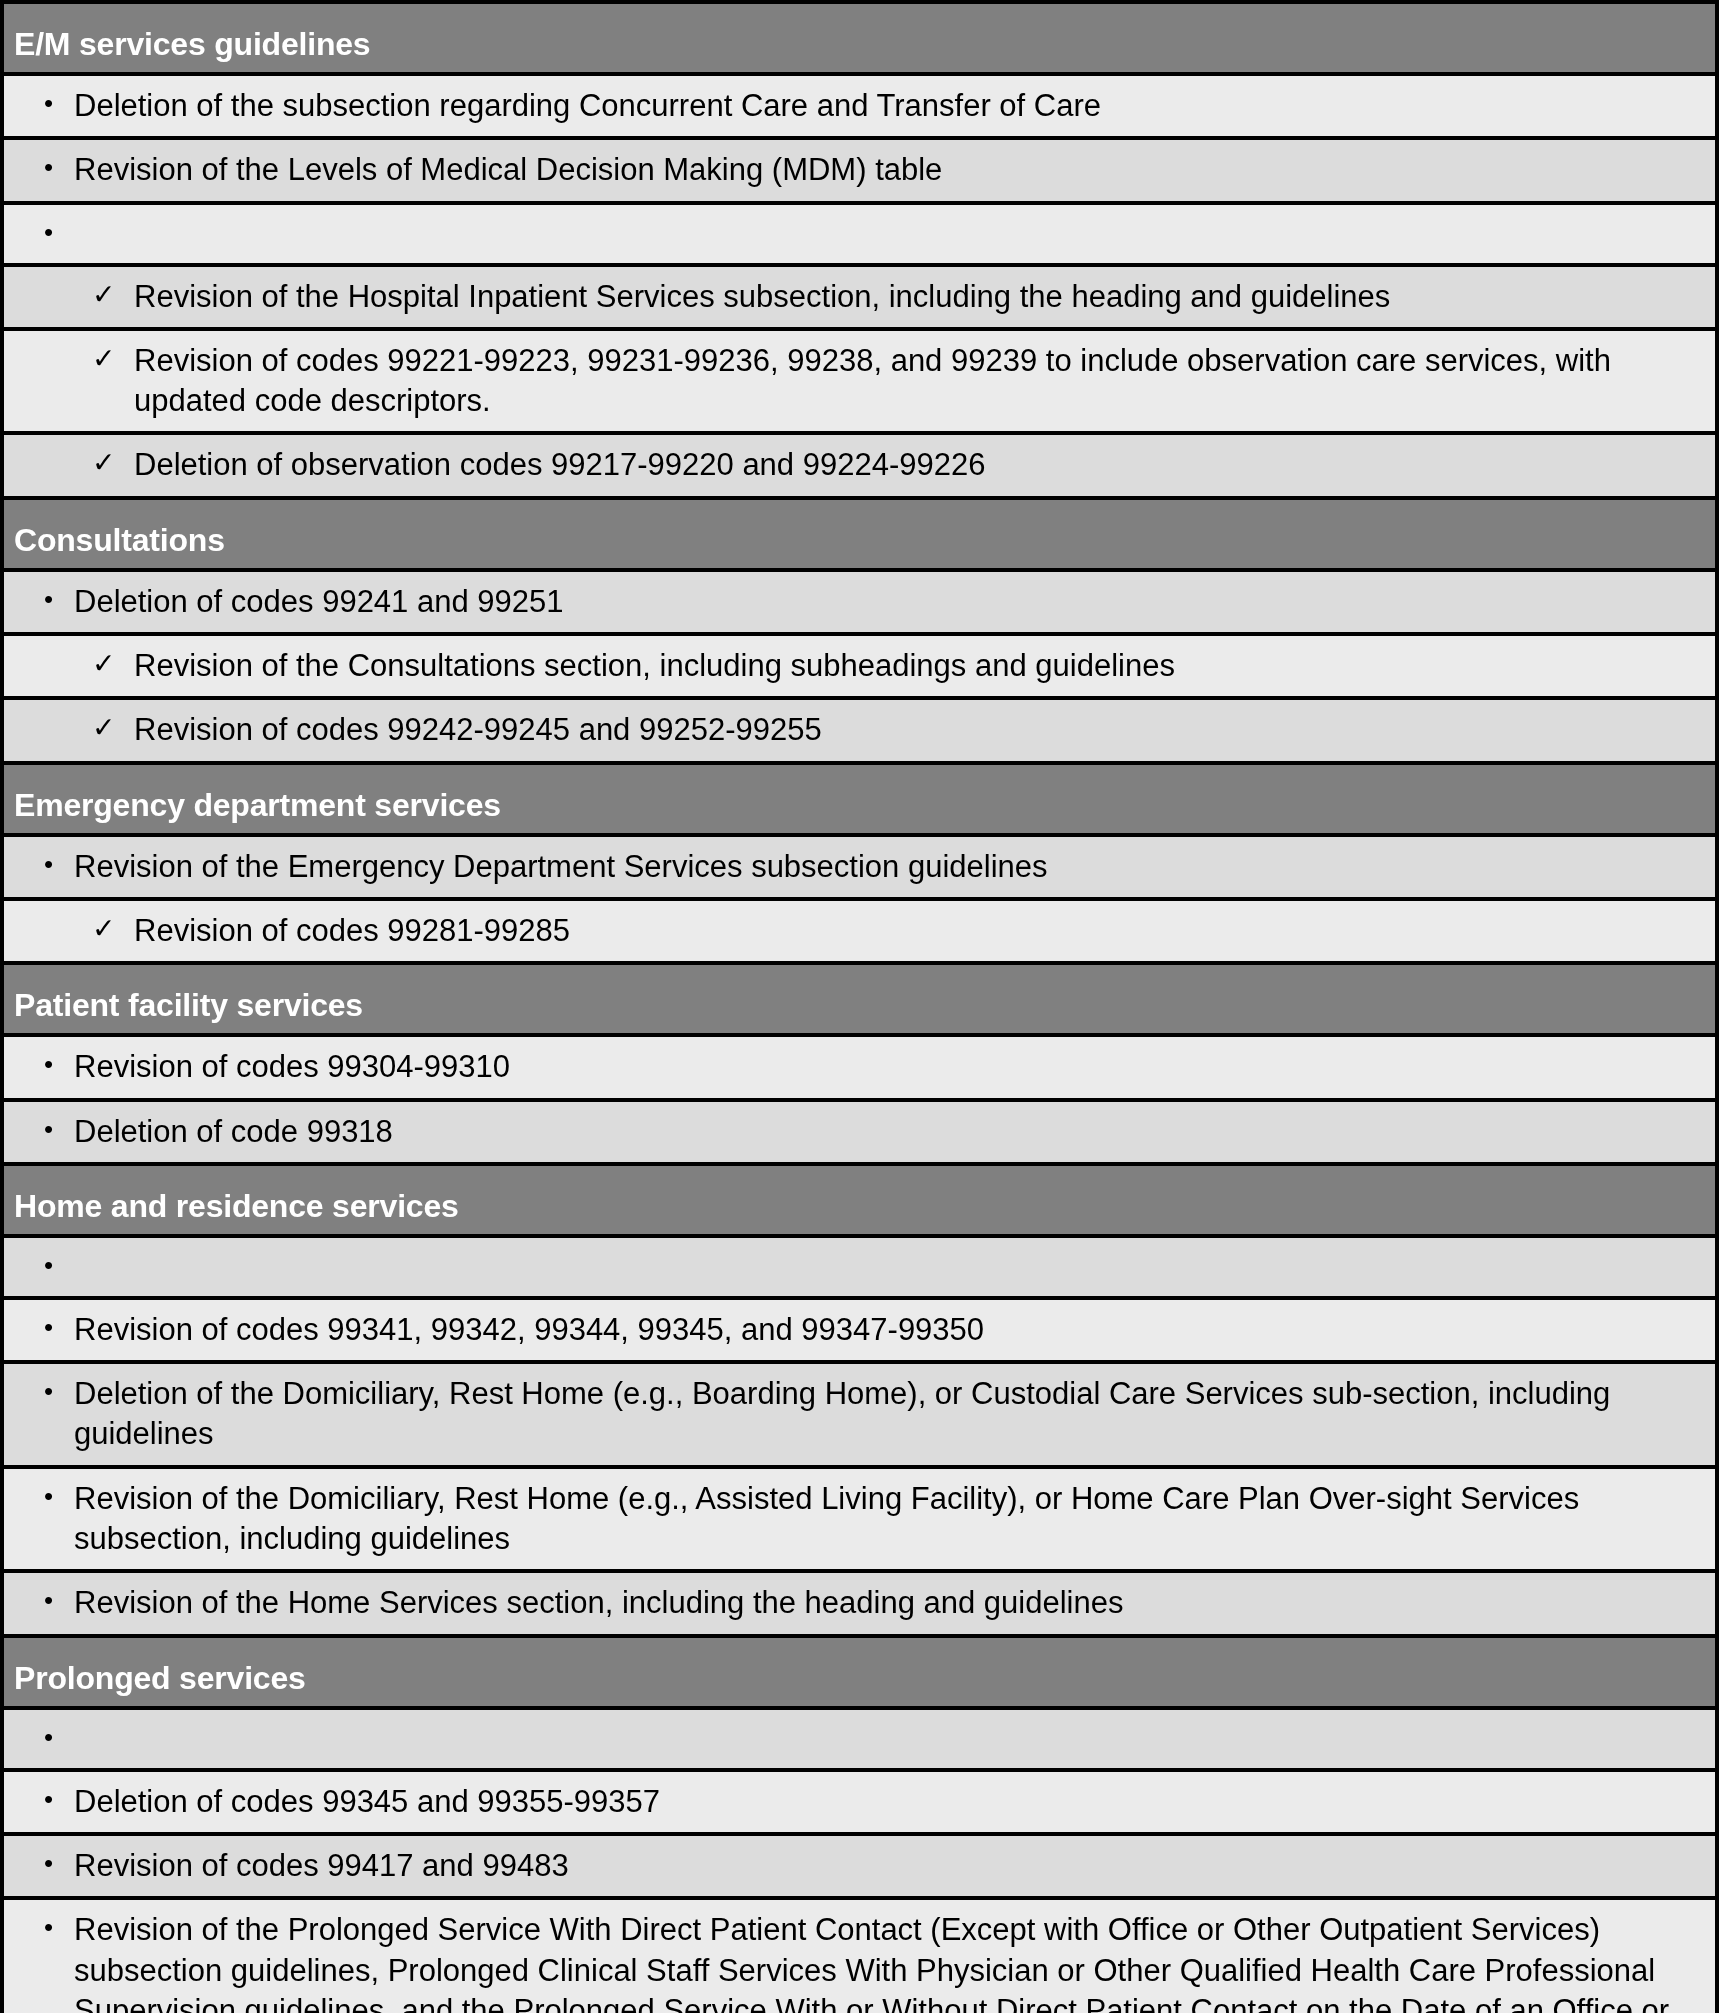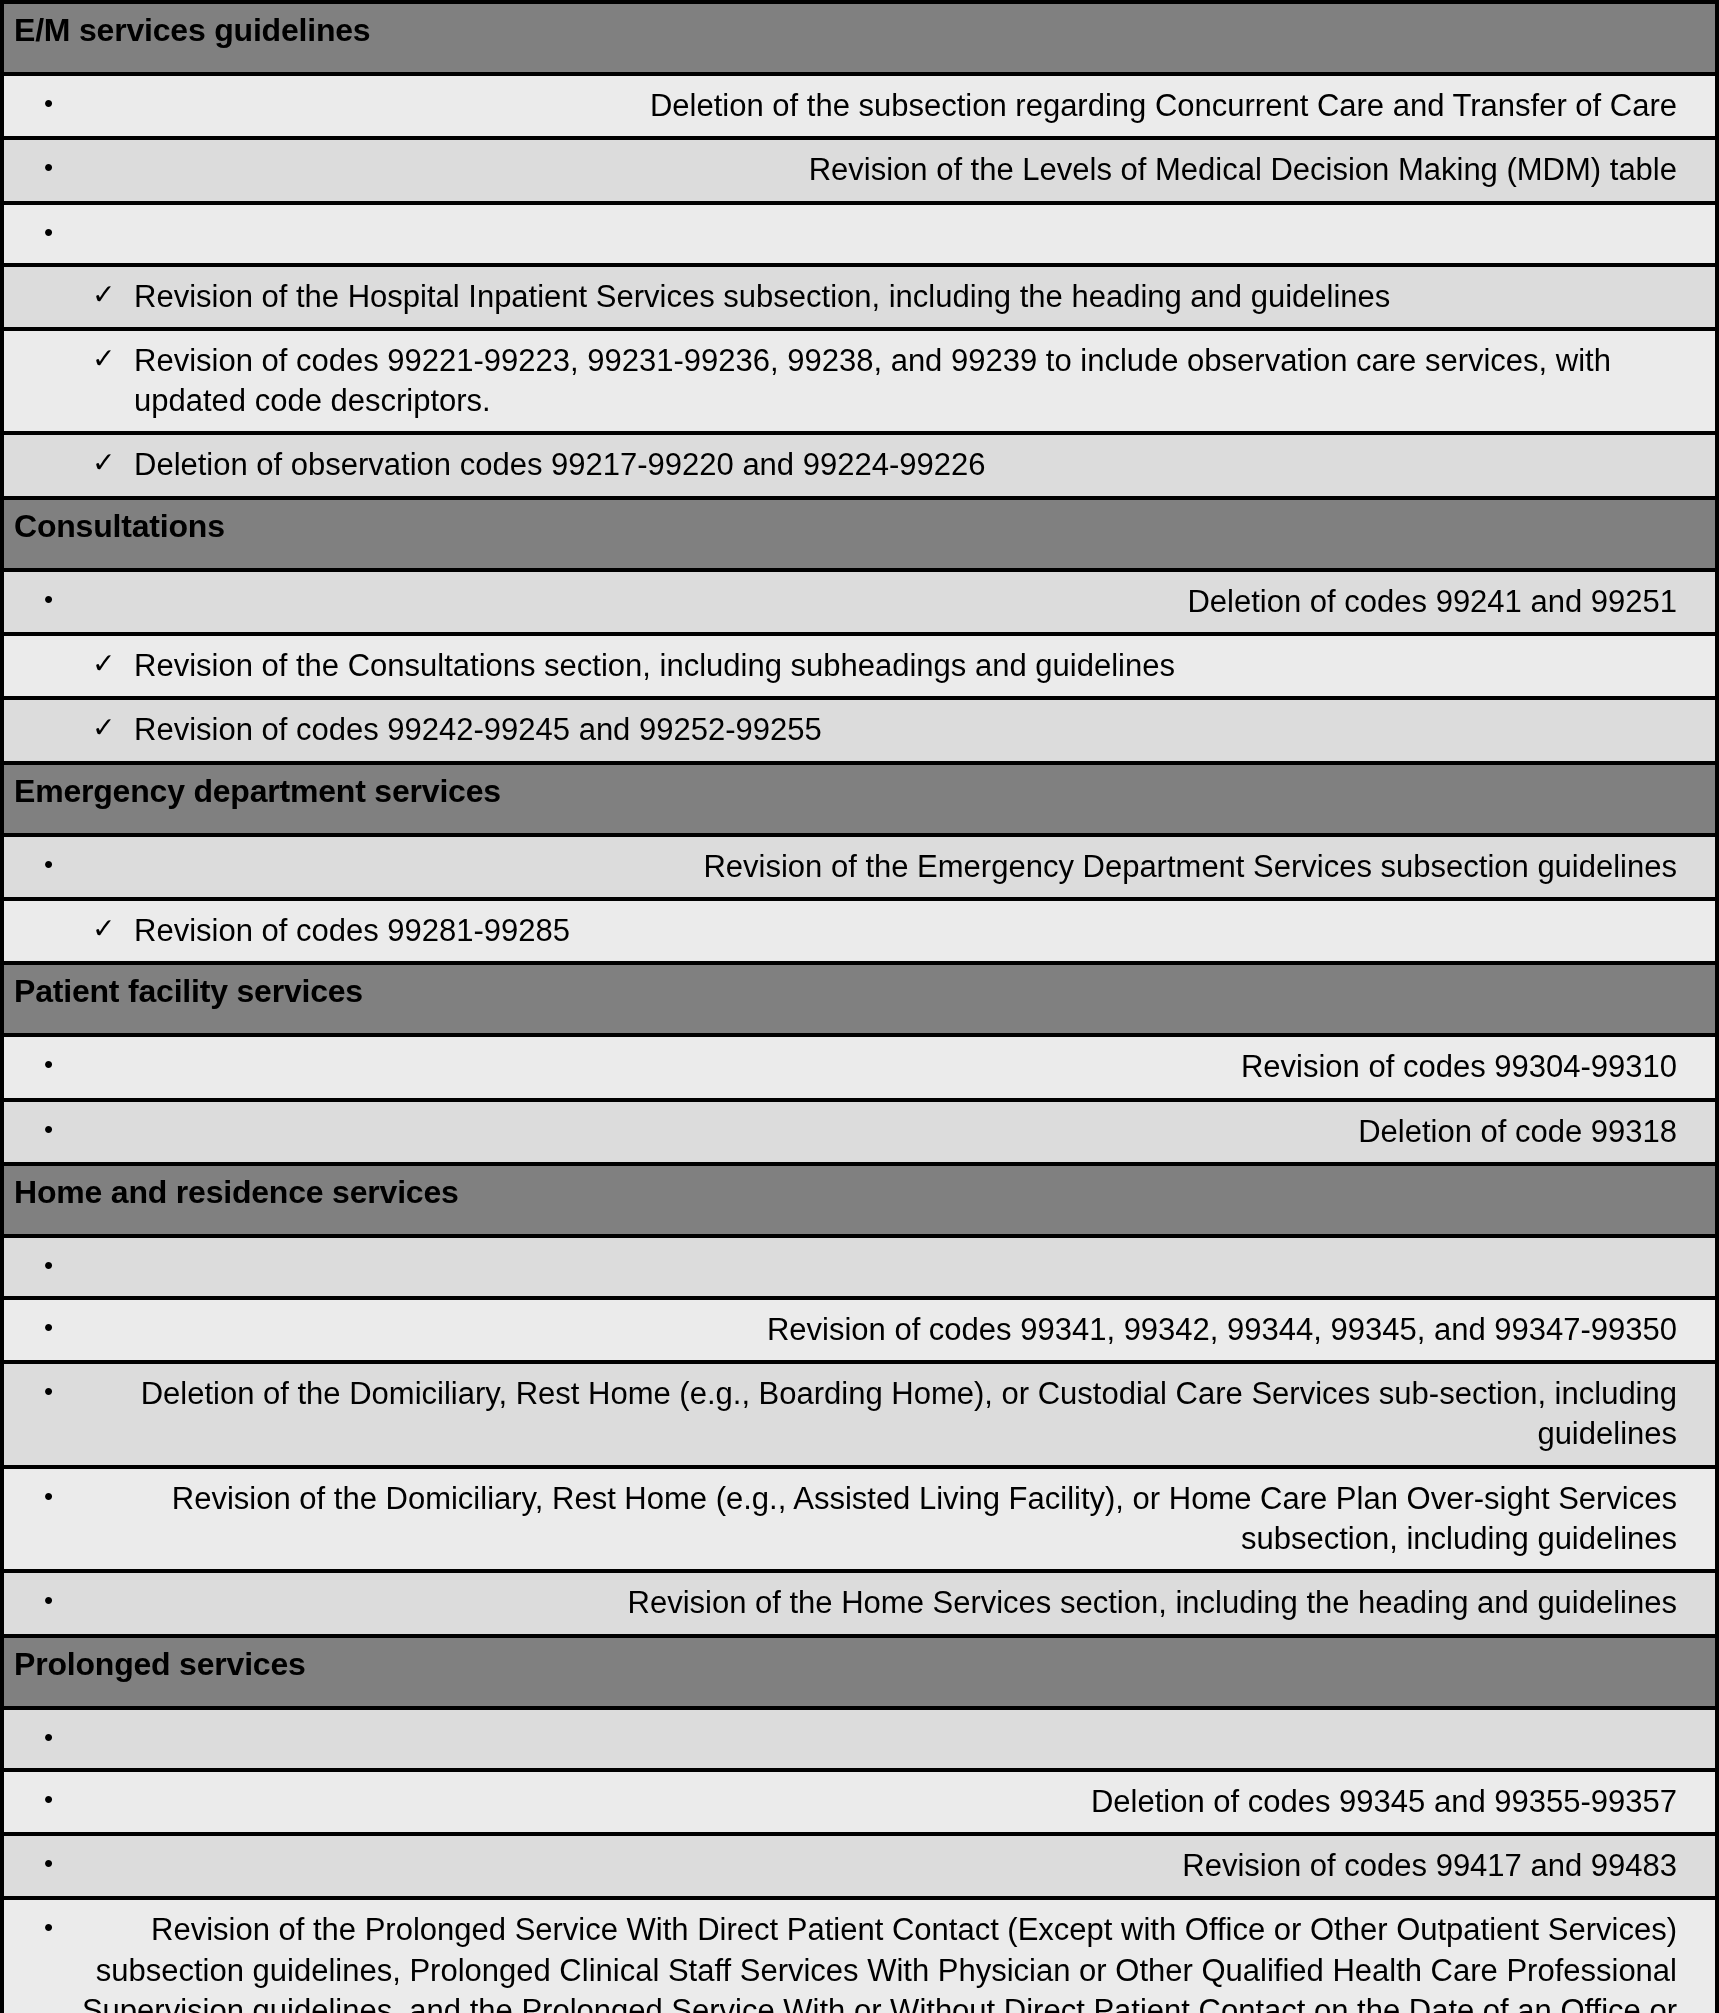--- a/index.html
+++ b/index.html
@@ -24,29 +24,29 @@
     box-sizing: border-box;
     width: 100%;
     border-bottom: 4px solid #000;
     position: relative;
   }
   .row:last-child {
     border-bottom: none;
   }
   .section-header {
     background: #808080;
-    color: #000000;
+    color: #ffffff;
     font-weight: bold;
     font-size: 32px;
     line-height: 1.0;
     letter-spacing: -0.2px;
     padding: 10px 0 12px 10px;
     min-height: 46px;
     display: flex;
-    align-items: flex-start;
+    align-items: flex-end;
   }
   .item {
     display: flex;
     align-items: flex-start;
     font-size: 31px;
     line-height: 1.30;
     color: #000000;
     padding-top: 10px;
     padding-bottom: 10px;
     min-height: 38px;
@@ -61,21 +61,20 @@
   }
   
   .item.lvl1 .marker {
     width: 30px;
     margin-left: 40px;
     font-size: 26px;
     line-height: 1.38;
   }
   .item.lvl1 .text {
     margin-right: 38px;
-    text-align: right;
   }
   
   .item.lvl2 .marker {
     width: 42px;
     margin-left: 88px;
     font-size: 28px;
     line-height: 1.30;
   }
   .item.lvl2 .text {
     margin-right: 30px;

